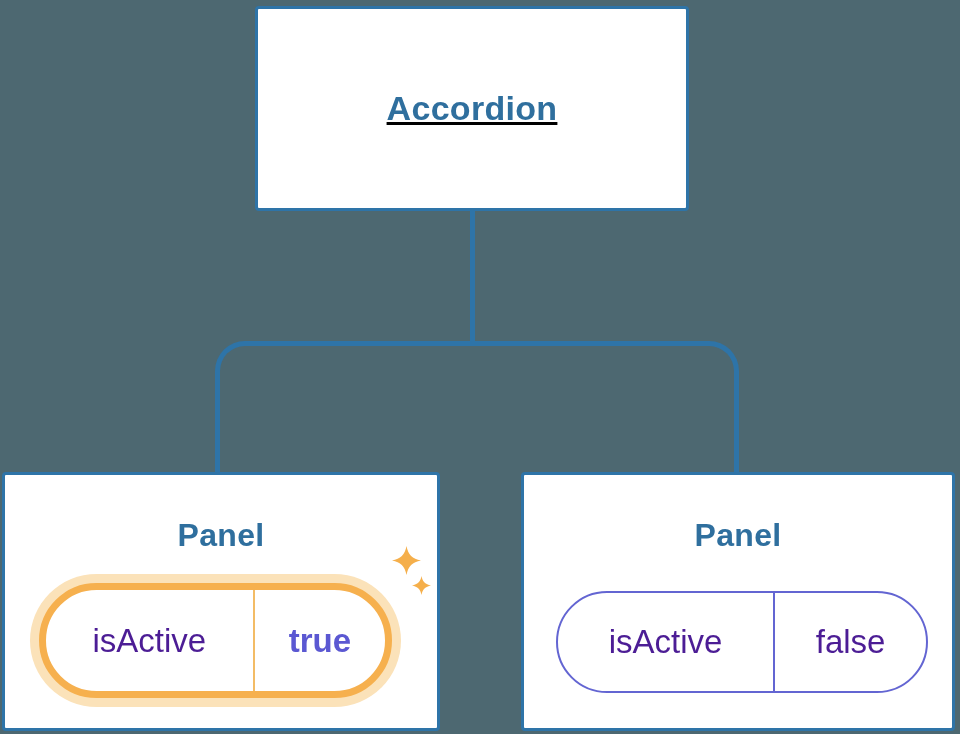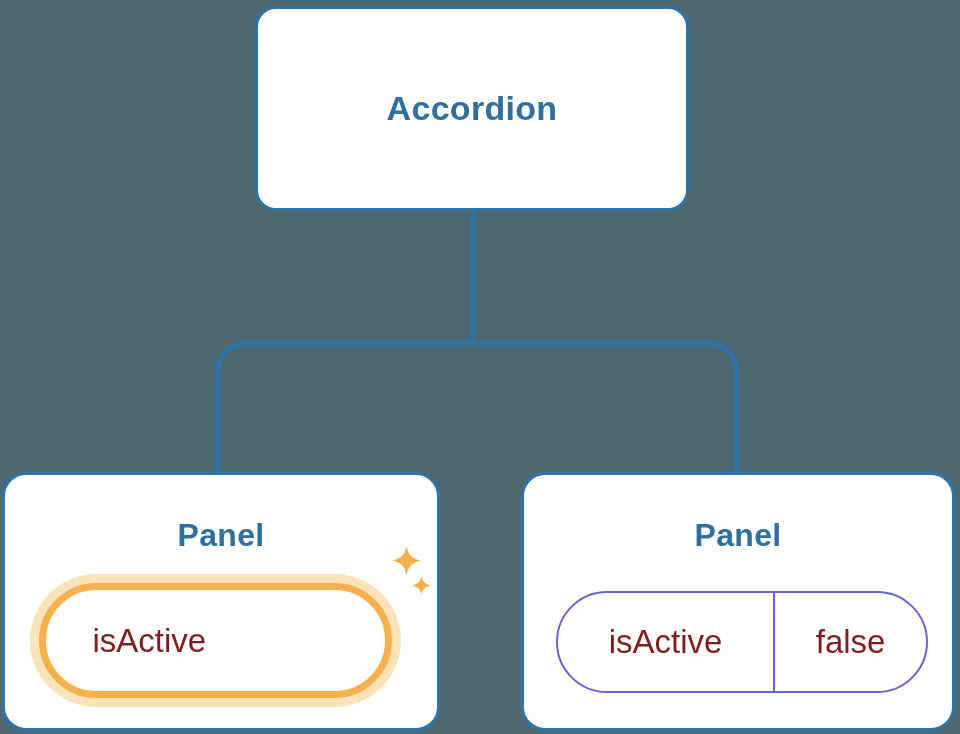--- a/index.html
+++ b/index.html
@@ -13,22 +13,22 @@
     overflow: hidden;
   }
   .node {
     position: absolute;
     background: #FFFFFF;
     border: 3px solid #2E74A8;
     box-sizing: border-box;
   }
   .accordion-node {
     left: 255px; top: 6px; width: 434px; height: 205px;
-    border-radius: 21px;
-    display: flex; align-items: center; justify-content: center;
+    border-radius: 4px;
+    display: flex; align-items: center; justify-content: center; text-decoration: underline;
   }
   .node-title {
     color: #2F6F9E;
     font-size: 34px;
     font-weight: 600;
     letter-spacing: 0.3px;
   }
   .stem {
     position: absolute;
     left: 470px; top: 209px; width: 5px; height: 134px;
@@ -37,21 +37,21 @@
   .branch {
     position: absolute;
     left: 215px; top: 341px; width: 524px; height: 131px;
     box-sizing: border-box;
     border: 5px solid #2E74A8;
     border-bottom: none;
     border-radius: 30px 30px 0 0;
   }
   .panel-node {
     top: 472px; height: 259px;
-    border-radius: 24px;
+    border-radius: 4px;
   }
   .panel-left  { left: 2px;   width: 438px; }
   .panel-right { left: 521px; width: 434px; }
   .panel-title {
     position: absolute;
     top: 42px; left: 0; width: 100%;
     text-align: center;
     font-size: 32px;
   }
   .pill {
@@ -66,21 +66,21 @@
     left: 34px; top: 108px; width: 353px; height: 115px;
     border: 7px solid #F6B04E;
     box-shadow: 0 0 0 9px #FBE2B9;
   }
   .pill-inactive {
     left: 32px; top: 116px; width: 372px; height: 102px;
     border: 2px solid #6365D2;
   }
   .pill-cell {
     display: flex; align-items: center; justify-content: center;
-    color: #7f1d1d;
+    color: #4c1d95;
     font-size: 33px;
     box-sizing: border-box;
   }
   .pill-active .cell-key   { flex: 0 0 61%; }
   .pill-active .cell-val   { flex: 1; border-left: 2px solid #F3BC66; font-weight: 700; color: #5B58D2; }
   .pill-inactive .cell-key { flex: 0 0 58.5%; }
   .pill-inactive .cell-val { flex: 1; border-left: 2px solid #6365D2; text-align: center; }
   .sparkle { position: absolute; }
   .sparkle-big   { left: 392px; top: 546px; width: 29px; height: 29px; }
   .sparkle-small { left: 412px; top: 576px; width: 19px; height: 19px; }
@@ -94,20 +94,21 @@
     <span class="node-title">Accordion</span>
   </div>
 
   <div class="stem"></div>
   <div class="branch"></div>
 
   <div class="node panel-node panel-left">
     <div class="node-title panel-title">Panel</div>
     <div class="pill pill-active">
       <div class="pill-cell cell-key">isActive</div>
+      <div class="pill-cell cell-val">true</div>
     </div>
   </div>
 
   <svg class="sparkle sparkle-big" viewBox="0 0 24 24">
     <path d="M12 0 C13.3 7.1 16.9 10.7 24 12 C16.9 13.3 13.3 16.9 12 24 C10.7 16.9 7.1 13.3 0 12 C7.1 10.7 10.7 7.1 12 0 Z" fill="#F5AF4B"></path>
   </svg>
   <svg class="sparkle sparkle-small" viewBox="0 0 24 24">
     <path d="M12 0 C13.3 7.1 16.9 10.7 24 12 C16.9 13.3 13.3 16.9 12 24 C10.7 16.9 7.1 13.3 0 12 C7.1 10.7 10.7 7.1 12 0 Z" fill="#F5AF4B"></path>
   </svg>
 

